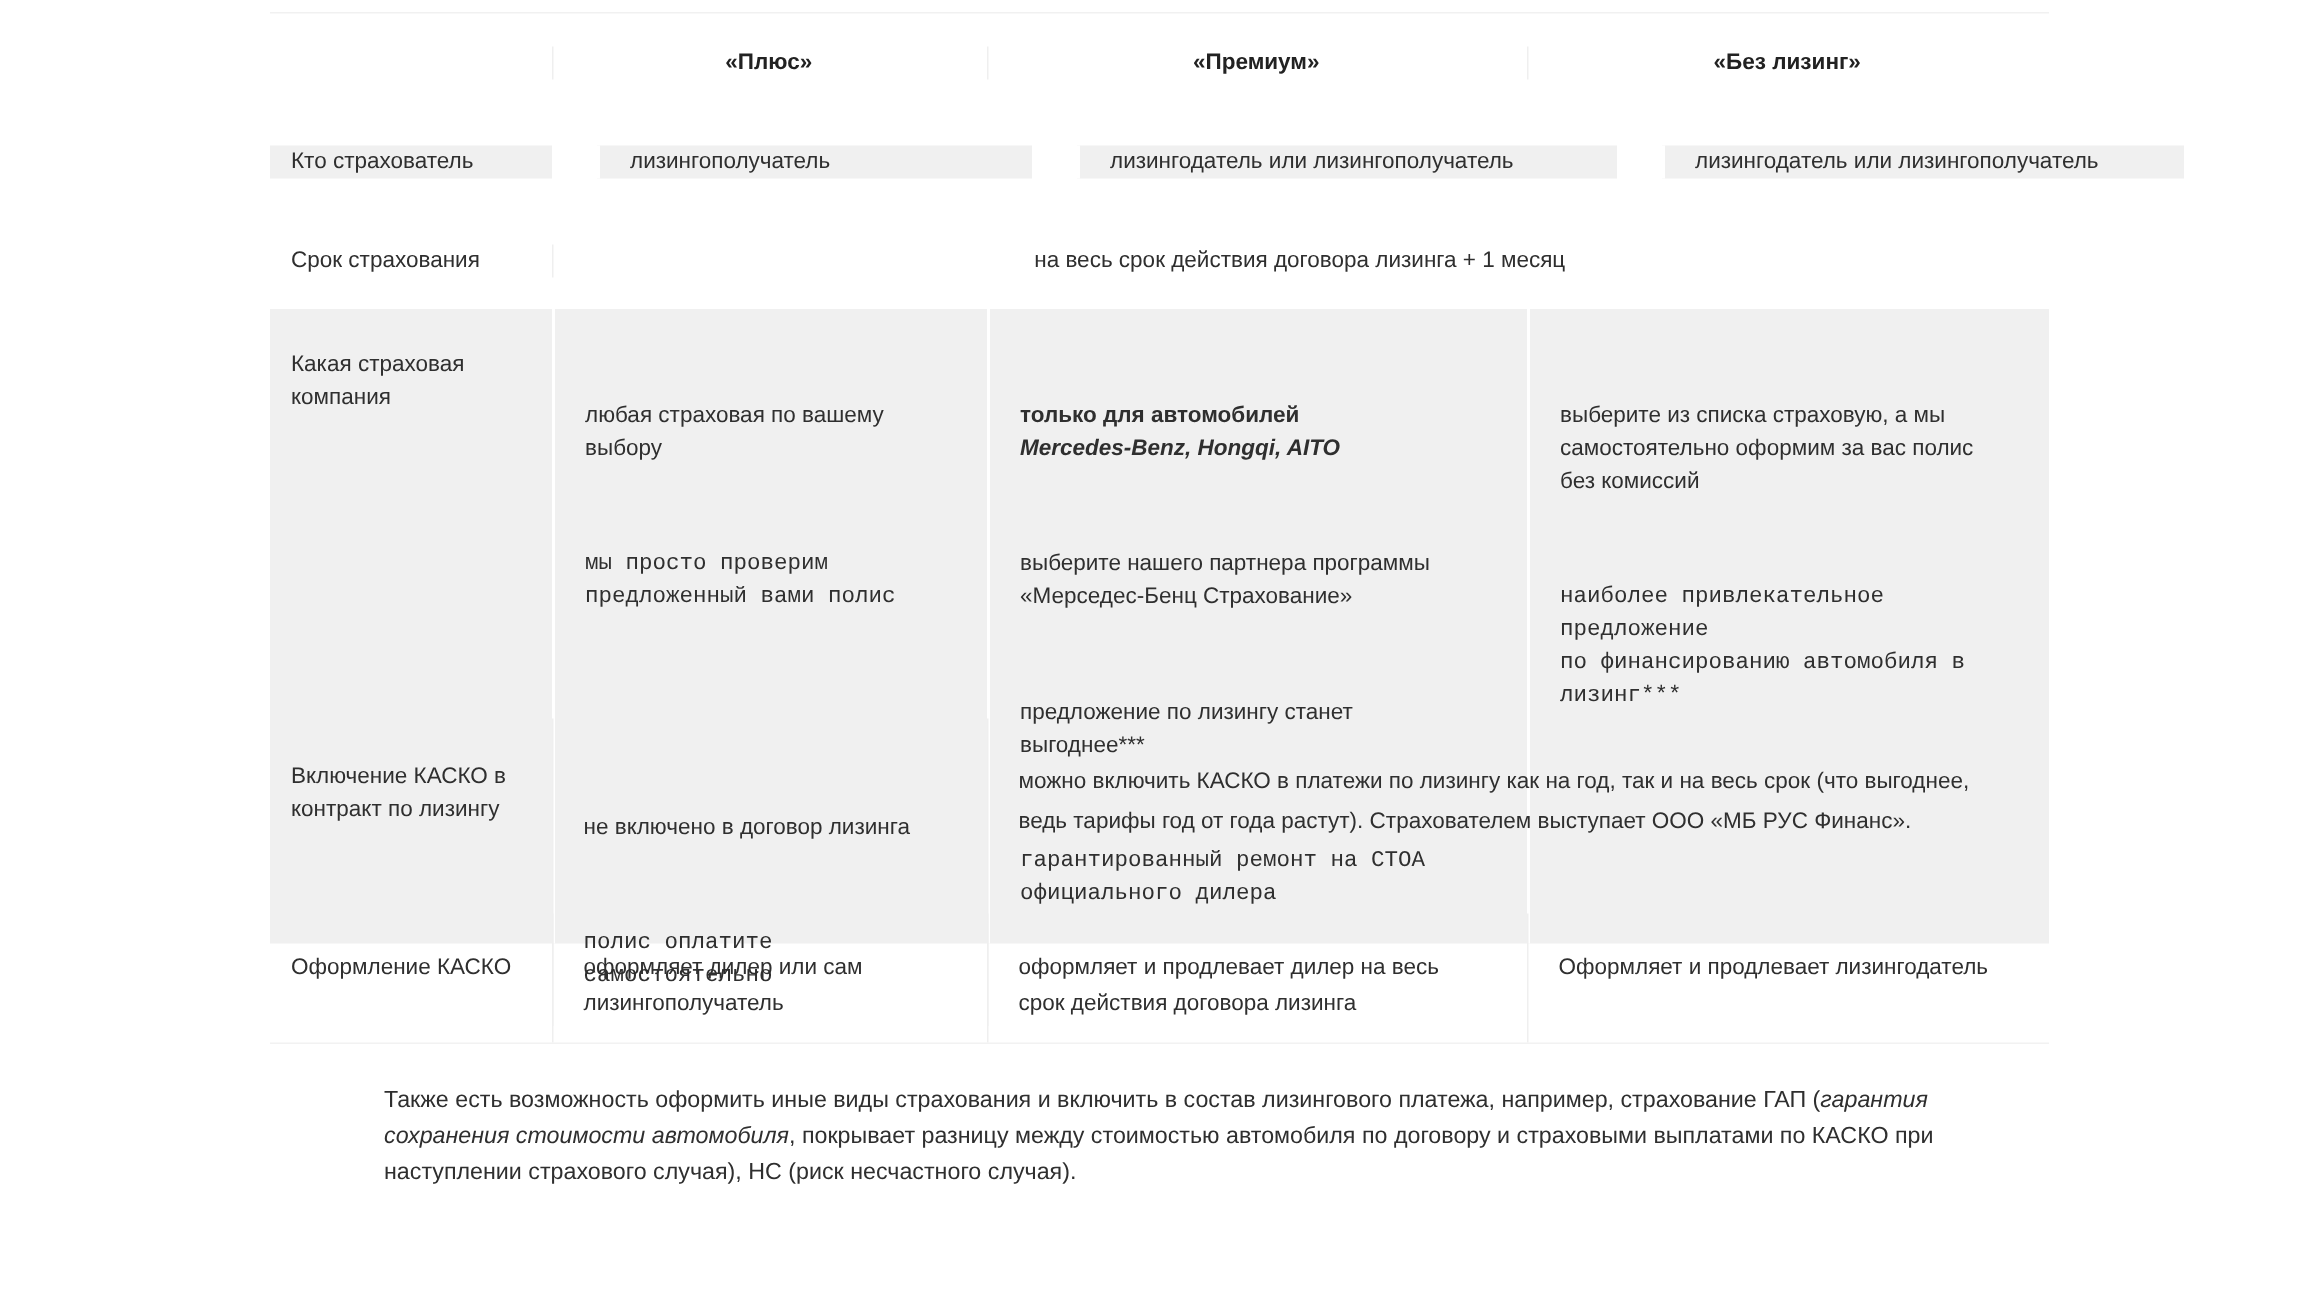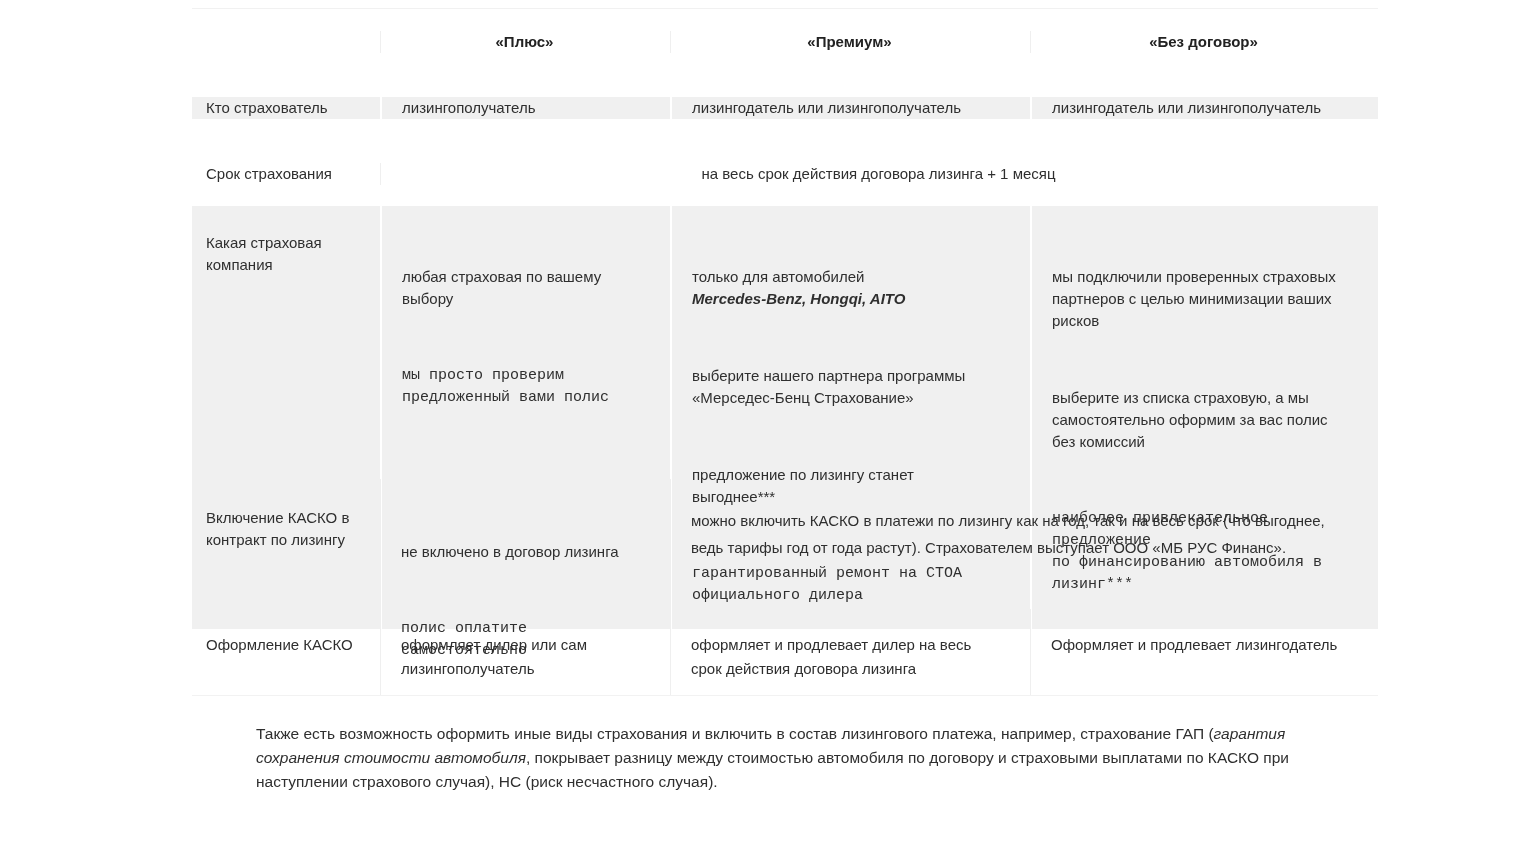--- a/index.html
+++ b/index.html
@@ -3,71 +3,71 @@
 <meta charset="utf-8">
 <style>
   html,body{margin:0;padding:0;}
   body{
     width:1536px;height:864px;overflow:hidden;
     background:#ffffff;color:#2f2f2f;
     font-family:"Liberation Sans","DejaVu Sans",sans-serif;
     position:relative;
   }
   .cmp-table{
-    position:absolute;left:192px;top:8px;width:1186px;
+    position:absolute;left:180px;top:8px;width:1186px;
     border-top:1px solid #f1f1f1;
   }
   .row{display:grid;grid-template-columns:188px 290px 360px 348px;}
   .row.span-234{grid-template-columns:188px 998px;}
   .row.span-34{grid-template-columns:188px 290px 708px;}
   .cell{
     box-sizing:border-box;
     padding:0 22px 0 20px;
     font-size:15px;line-height:22px;
     white-space:pre-line;
   }
   .cell.lbl{padding-left:14px;padding-right:10px;}
   
   .shade .cell{background:#f0f0f0;}
   .shade .cell + .cell{border-left:2px solid #ffffff;}
   
   .plain .cell + .cell{border-left:1px solid #efefef;}
   
   .r-head{height:66px;align-items:center;}
   .r-head .cell{font-weight:bold;text-align:center;color:#222;}
-  .r-who{height:66px;align-items:center;}
+  .r-who{height:66px;align-items:center;gap:30px;}
   .r-term{height:65px;align-items:center;}
   .r-term .merged{text-align:center;}
   .r-company{height:273px;}
   .r-company .cell{padding-top:26px;}
   .r-include{height:129px;}
   .r-include .cell{padding-top:28px;}
   .r-include .merged{line-height:27px;}
   .r-process{height:86px;border-top:1px solid #ededed;border-bottom:1px solid #f2f2f2;}
   .r-process .cell{padding-top:24px;line-height:24px;}
   .cell p{margin:12px 0 21px;white-space:pre-line;}
   .cell p:last-child{margin-bottom:0;font-family:Liberation Mono, monospace;}
-  .b{font-weight:normal;}
+  .b{font-weight:bold;}
   .bi{font-weight:bold;font-style:italic;}
   .footnote{
     position:absolute;left:256px;top:722px;
     font-size:15.5px;line-height:24px;color:#2f2f2f;
   }
   .footnote i{font-style:italic;}
 </style>
 </head>
 <body>
 
 <div class="cmp-table">
 
   <div class="row r-head plain">
     <div class="cell lbl"></div>
     <div class="cell">«Плюс»</div>
     <div class="cell">«Премиум»</div>
-    <div class="cell">«Без договор»</div>
+    <div class="cell">«Без лизинг»</div>
   </div>
 
   <div class="row r-who shade">
     <div class="cell lbl">Кто страхователь</div>
     <div class="cell">лизингополучатель</div>
     <div class="cell">лизингодатель или лизингополучатель</div>
     <div class="cell">лизингодатель или лизингополучатель</div>
   </div>
 
   <div class="row r-term plain span-234">
@@ -87,23 +87,20 @@
     <div class="cell">
       <p><span class="b">только для автомобилей</span><br><span class="bi">Mercedes-Benz, Hongqi, AITO</span></p>
       <p>выберите нашего партнера программы
 «Мерседес-Бенц Страхование»</p>
       <p>предложение по лизингу станет
 выгоднее***</p>
       <p>гарантированный ремонт на СТОА
 официального дилера</p>
     </div>
     <div class="cell">
-      <p>мы подключили проверенных страховых
-партнеров с целью минимизации ваших
-рисков</p>
       <p>выберите из списка страховую, а мы
 самостоятельно оформим за вас полис
 без комиссий</p>
       <p>наиболее привлекательное предложение
 по финансированию автомобиля в
 лизинг***</p>
     </div>
   </div>
 
   <div class="row r-include plain span-34">

